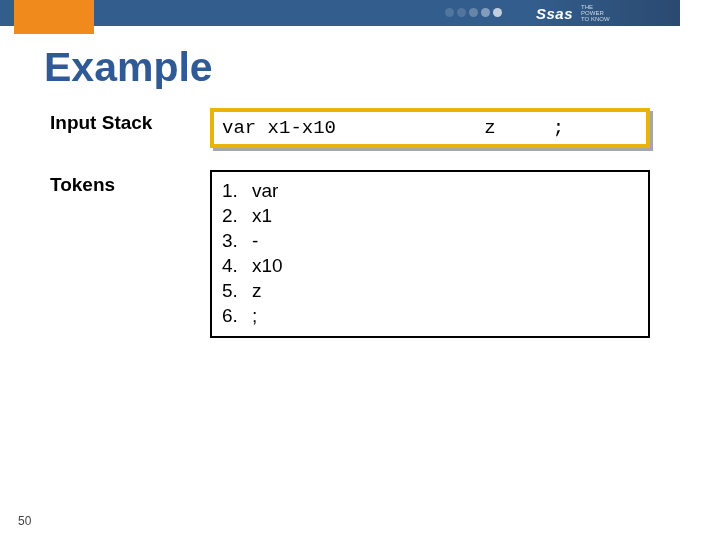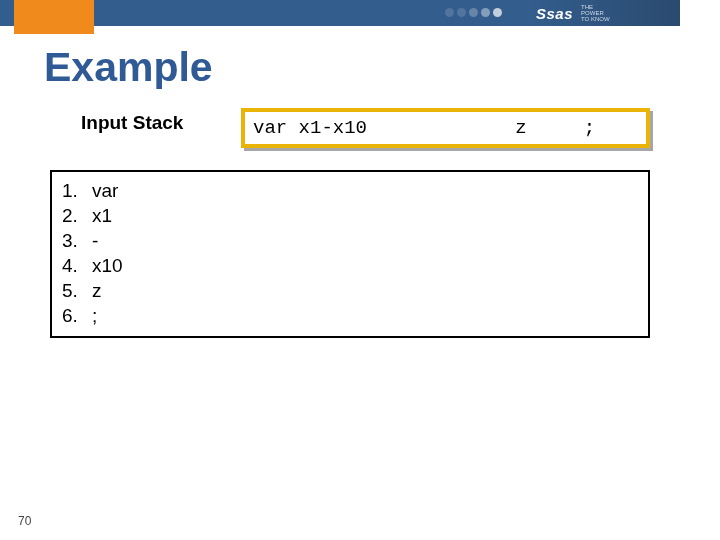--- a/index.html
+++ b/index.html
@@ -102,21 +102,20 @@
     align-items: flex-start;
     margin-bottom: 22px;
   }
   .label-col {
     width: 160px;
     flex: 0 0 160px;
     font-size: 19px;
     font-weight: bold;
     color: #000;
     padding-top: 4px;
-    margin-left: 31px;
   }
   .box-col {
     flex: 1 1 auto;
   }
   .shadow-box {
     position: relative;
     box-sizing: border-box;
     border: 4px solid #eab308;
     background: #fff;
     box-shadow: 3px 3px 0 0 rgba(0,0,0,0.35);
@@ -192,20 +191,21 @@
     <div class="row">
       <div class="label-col">Input Stack</div>
       <div class="box-col">
         <div class="shadow-box">
           <pre class="code-pre">var x1-x10             z     ;</pre>
         </div>
       </div>
     </div>
 
     <div class="row">
+      <div class="label-col">Tokens</div>
       <div class="box-col">
         <div class="token-list-box">
           <div class="token-line">
             <span class="token-num">1.</span>
             <span class="token-val">var</span>
           </div>
           <div class="token-line">
             <span class="token-num">2.</span>
             <span class="token-val">x1</span>
           </div>
@@ -224,15 +224,15 @@
           <div class="token-line">
             <span class="token-num">6.</span>
             <span class="token-val">;</span>
           </div>
         </div>
       </div>
     </div>
 
   </div>
 
-  <div class="slide-number">70</div>
+  <div class="slide-number">50</div>
 
 </div>
 
 </body></html>

